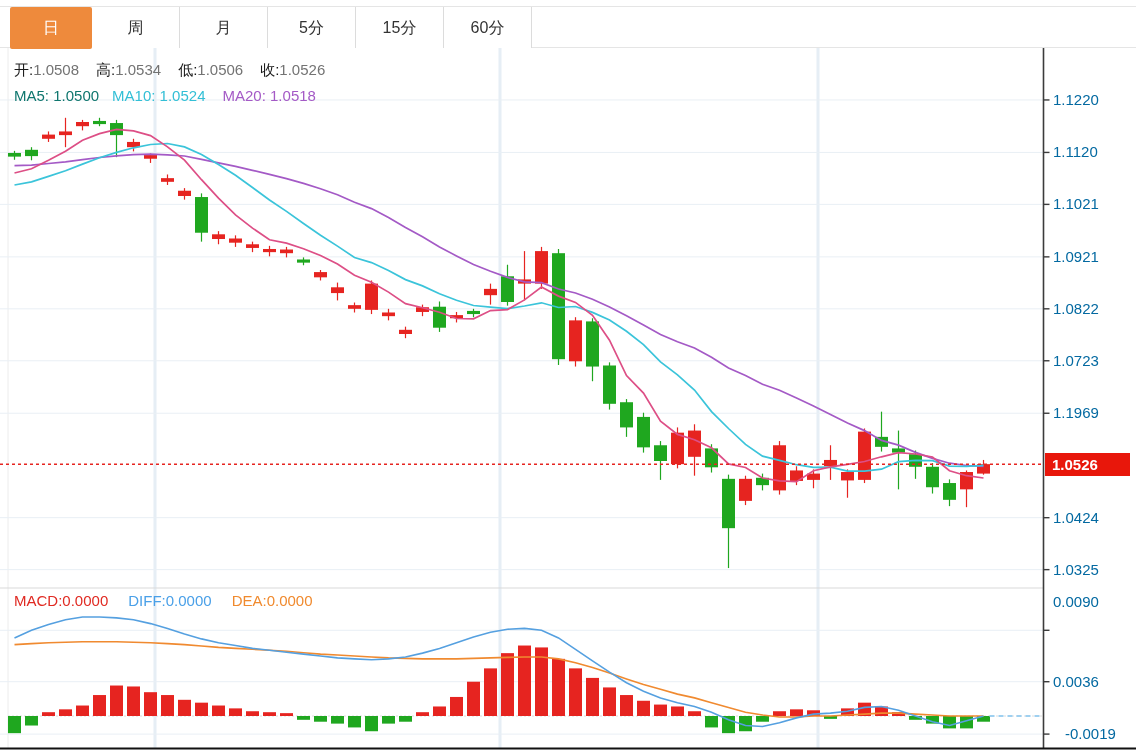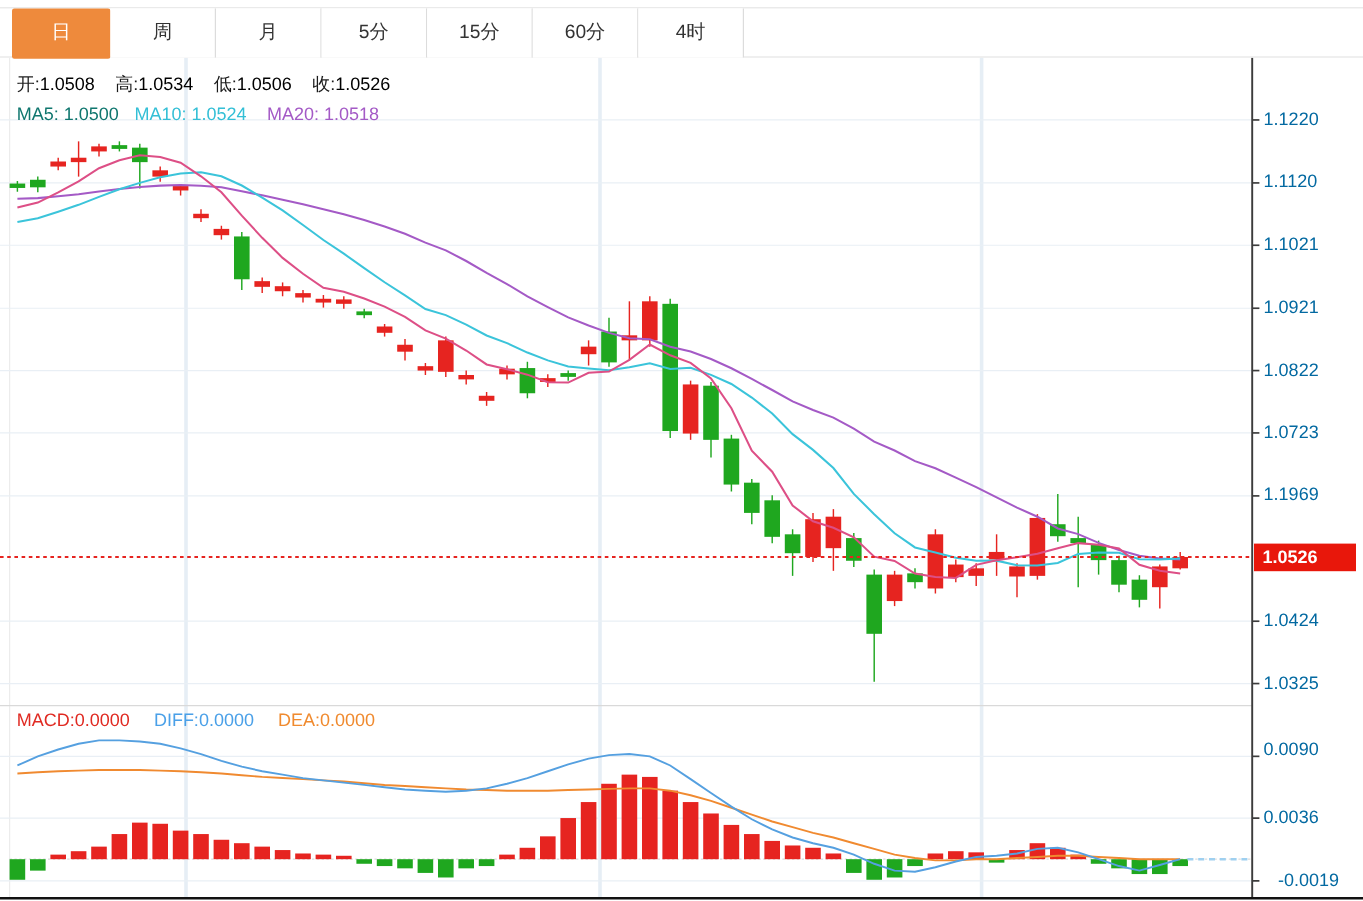--- a/index.html
+++ b/index.html
@@ -11,21 +11,21 @@
           display:flex;padding-left:10px;z-index:6}
   .tab{width:88px;height:41px;line-height:41px;text-align:center;font-size:16px;color:#333;
        border-right:1px solid #dcdcdc;box-sizing:border-box;cursor:pointer;background:#fff}
   .tab.active{width:82px;background:#ee8a3c;color:#fff;border-right:none;border-radius:2px;height:42px}
   
   .lrow{position:absolute;left:14px;white-space:nowrap;z-index:5;font-size:15px}
   #legend-ohlc{top:61px}
   #legend-ma{top:87px}
   #legend-macd{top:592px}
   .lbl{color:#1a1a1a}
-  .val-red{color:#000000;margin-right:17px}
+  .val-red{color:#737373;margin-right:17px}
   .ma5{color:#0f766e;margin-right:13px}
   .ma10{color:#33bfd6;margin-right:17px}
   .ma20{color:#a45ac6}
   .macd-red{color:#e02a22;margin-right:20px}
   .diff-blue{color:#4aa0e8;margin-right:20px}
   .dea-orange{color:#f08a2e}
   
   #chart{position:absolute;left:0;top:0;z-index:1}
   
   .alabel{position:absolute;left:1053px;font-size:15px;color:#0369a1;z-index:4;
@@ -37,21 +37,20 @@
 </head>
 <body>
 
 <div id="tabbar">
   <div class="tab active">日</div>
   <div class="tab">周</div>
   <div class="tab">月</div>
   <div class="tab">5分</div>
   <div class="tab">15分</div>
   <div class="tab">60分</div>
-  <div class="tab">4时</div>
 </div>
 
 <div class="lrow" id="legend-ohlc">
   <span class="lbl">开:</span><span class="val-red">1.0508</span><span class="lbl">高:</span><span class="val-red">1.0534</span><span class="lbl">低:</span><span class="val-red">1.0506</span><span class="lbl">收:</span><span class="val-red">1.0526</span>
 </div>
 
 <div class="lrow" id="legend-ma">
   <span class="ma5"><span>MA5:</span>&nbsp;<span>1.0500</span></span><span class="ma10"><span>MA10:</span>&nbsp;<span>1.0524</span></span><span class="ma20"><span>MA20:</span>&nbsp;<span>1.0518</span></span>
 </div>
 
@@ -278,18 +277,18 @@
 <div id="axis-labels">
     <div class="alabel" style="top: 90.9534px;">1.1220</div>
     <div class="alabel" style="top: 143.431px;">1.1120</div>
     <div class="alabel" style="top: 195.385px;">1.1021</div>
     <div class="alabel" style="top: 247.863px;">1.0921</div>
     <div class="alabel" style="top: 299.816px; text-align: right;">1.0822</div>
     <div class="alabel" style="top: 351.77px;">1.0723</div>
     <div class="alabel" style="top: 404.248px;">1.1969</div>
     <div class="alabel" style="top: 508.679px;">1.0424</div>
     <div class="alabel" style="top: 560.633px;">1.0325</div>
-    <div class="alabel" style="top: 616px;">0.0090</div>
+    <div class="alabel" style="top: 593px;">0.0090</div>
     <div class="alabel" style="top: 672.714px;">0.0036</div>
     <div class="alabel" style="top: 725.095px; margin-left: 12px;">-0.0019</div>
   </div>
 
 <div id="cur-label" style="top: 452.652px; background: rgb(232, 23, 11);">1.0526</div>
 
 </body></html>

